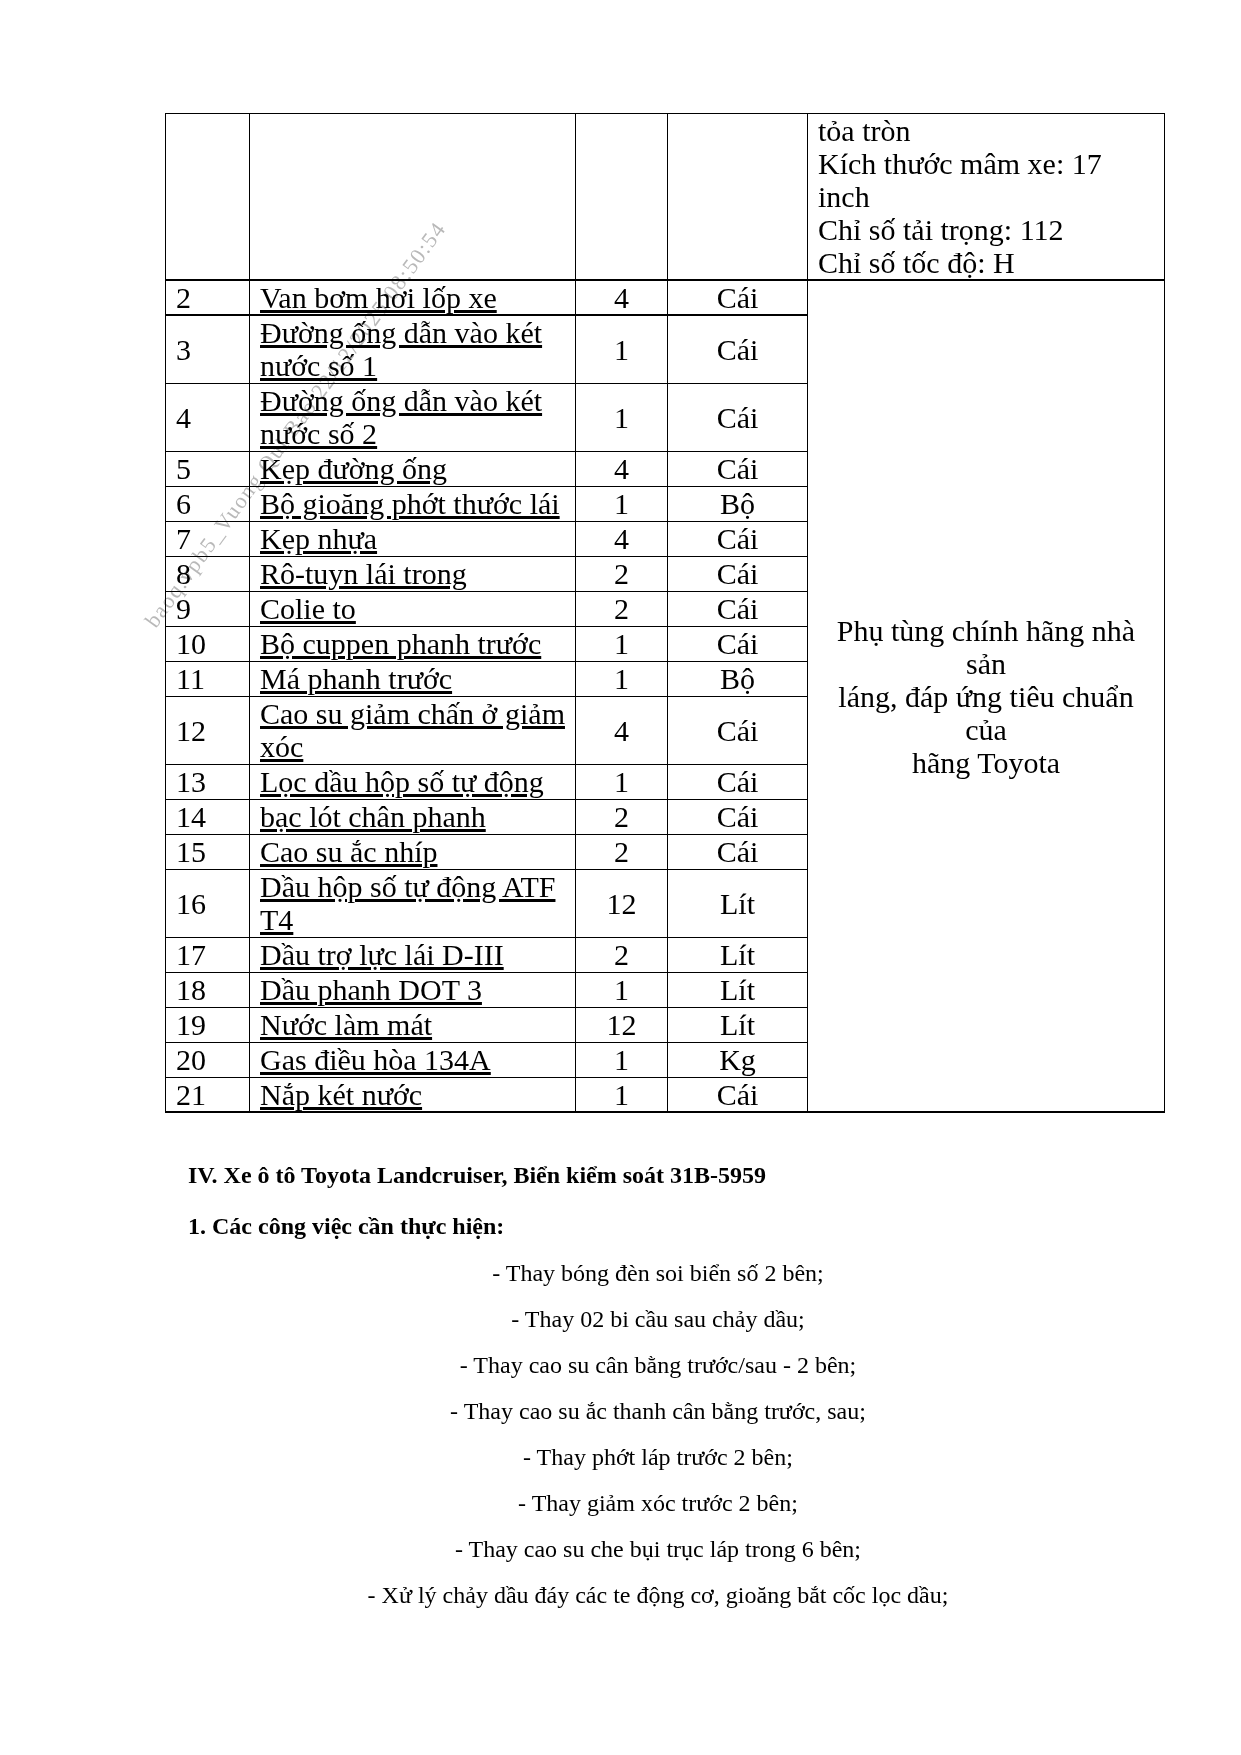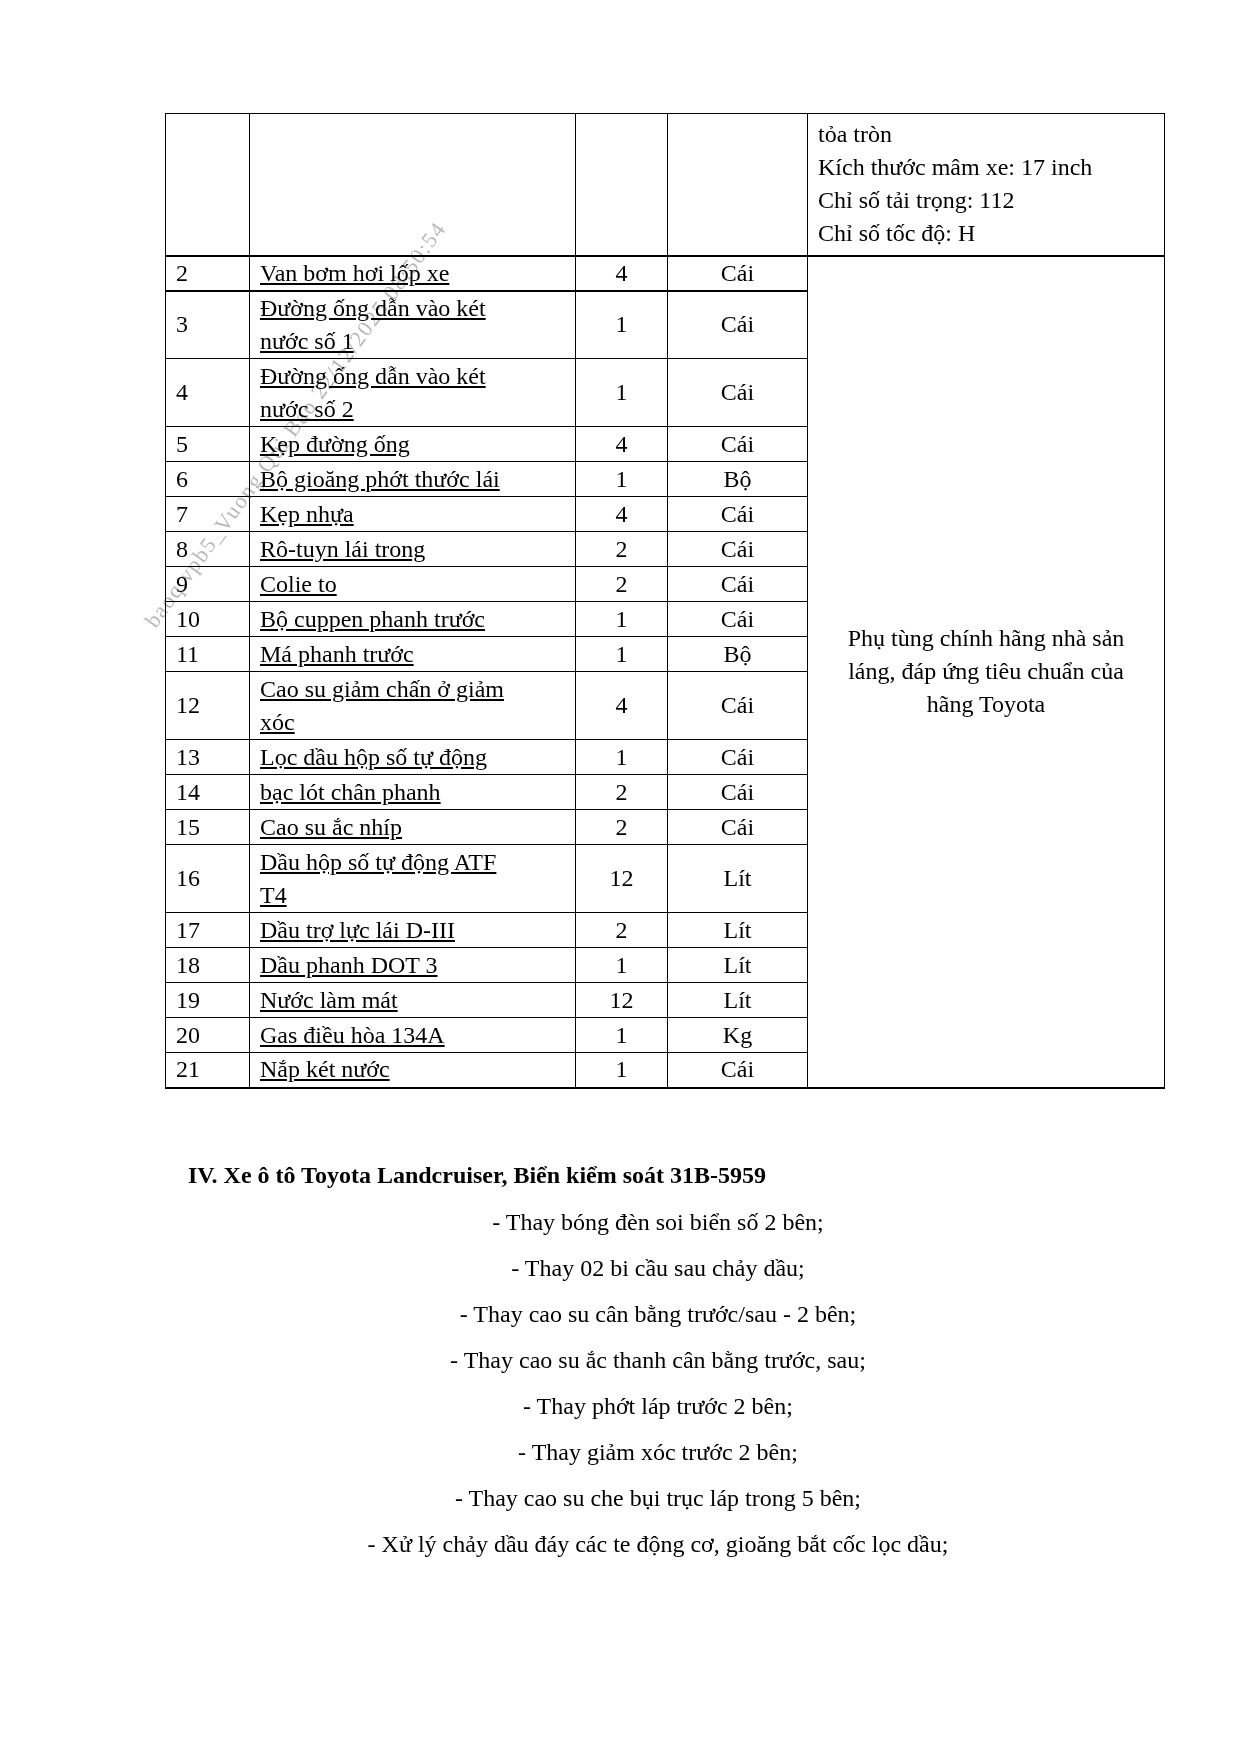--- a/index.html
+++ b/index.html
@@ -15,21 +15,21 @@
   .watermark {
     position:absolute; left:150px; top:612px;
     transform:rotate(-54deg); transform-origin:0 50%;
     font-size:22px; letter-spacing:1.5px; color:#b9b9b9;
     white-space:nowrap; pointer-events:none;
   }
 
   table.parts {
     position:absolute; left:165px; top:113px; width:999px;
     border-collapse:collapse; table-layout:fixed;
-    font-size:24px;
+    font-size:30px;
   }
   table.parts td {
     border:1px solid #000;
     line-height:33px;
     padding:0 10px;
     vertical-align:middle;
     overflow:hidden;
   }
   col.c-stt  { width:84px; }
   col.c-name { width:326px; }
@@ -217,25 +217,26 @@
           <td class="stt">21</td>
           <td class="name">Nắp két nước</td>
           <td class="qty">1</td>
           <td class="unit">Cái</td>
         </tr>
       </tbody>
   </table>
 
   <div class="section">
     <div class="heading">IV. Xe ô tô Toyota Landcruiser, Biển kiểm soát 31B-5959</div>
+    <div class="subheading">1. Các công việc cần thực hiện:</div>
     <div class="tasks" id="tasks-list">
         <div class="task">- Thay bóng đèn soi biển số 2 bên;</div>
         <div class="task">- Thay 02 bi cầu sau chảy dầu;</div>
         <div class="task">- Thay cao su cân bằng trước/sau - 2 bên;</div>
         <div class="task">- Thay cao su ắc thanh cân bằng trước, sau;</div>
         <div class="task">- Thay phớt láp trước 2 bên;</div>
         <div class="task">- Thay giảm xóc trước 2 bên;</div>
-        <div class="task">- Thay cao su che bụi trục láp trong 5 bên;</div>
+        <div class="task">- Thay cao su che bụi trục láp trong 6 bên;</div>
         <div class="task">- Xử lý chảy dầu đáy các te động cơ, gioăng bắt cốc lọc dầu;</div>
       </div>
   </div>
 
 </div>
 
 </body></html>

